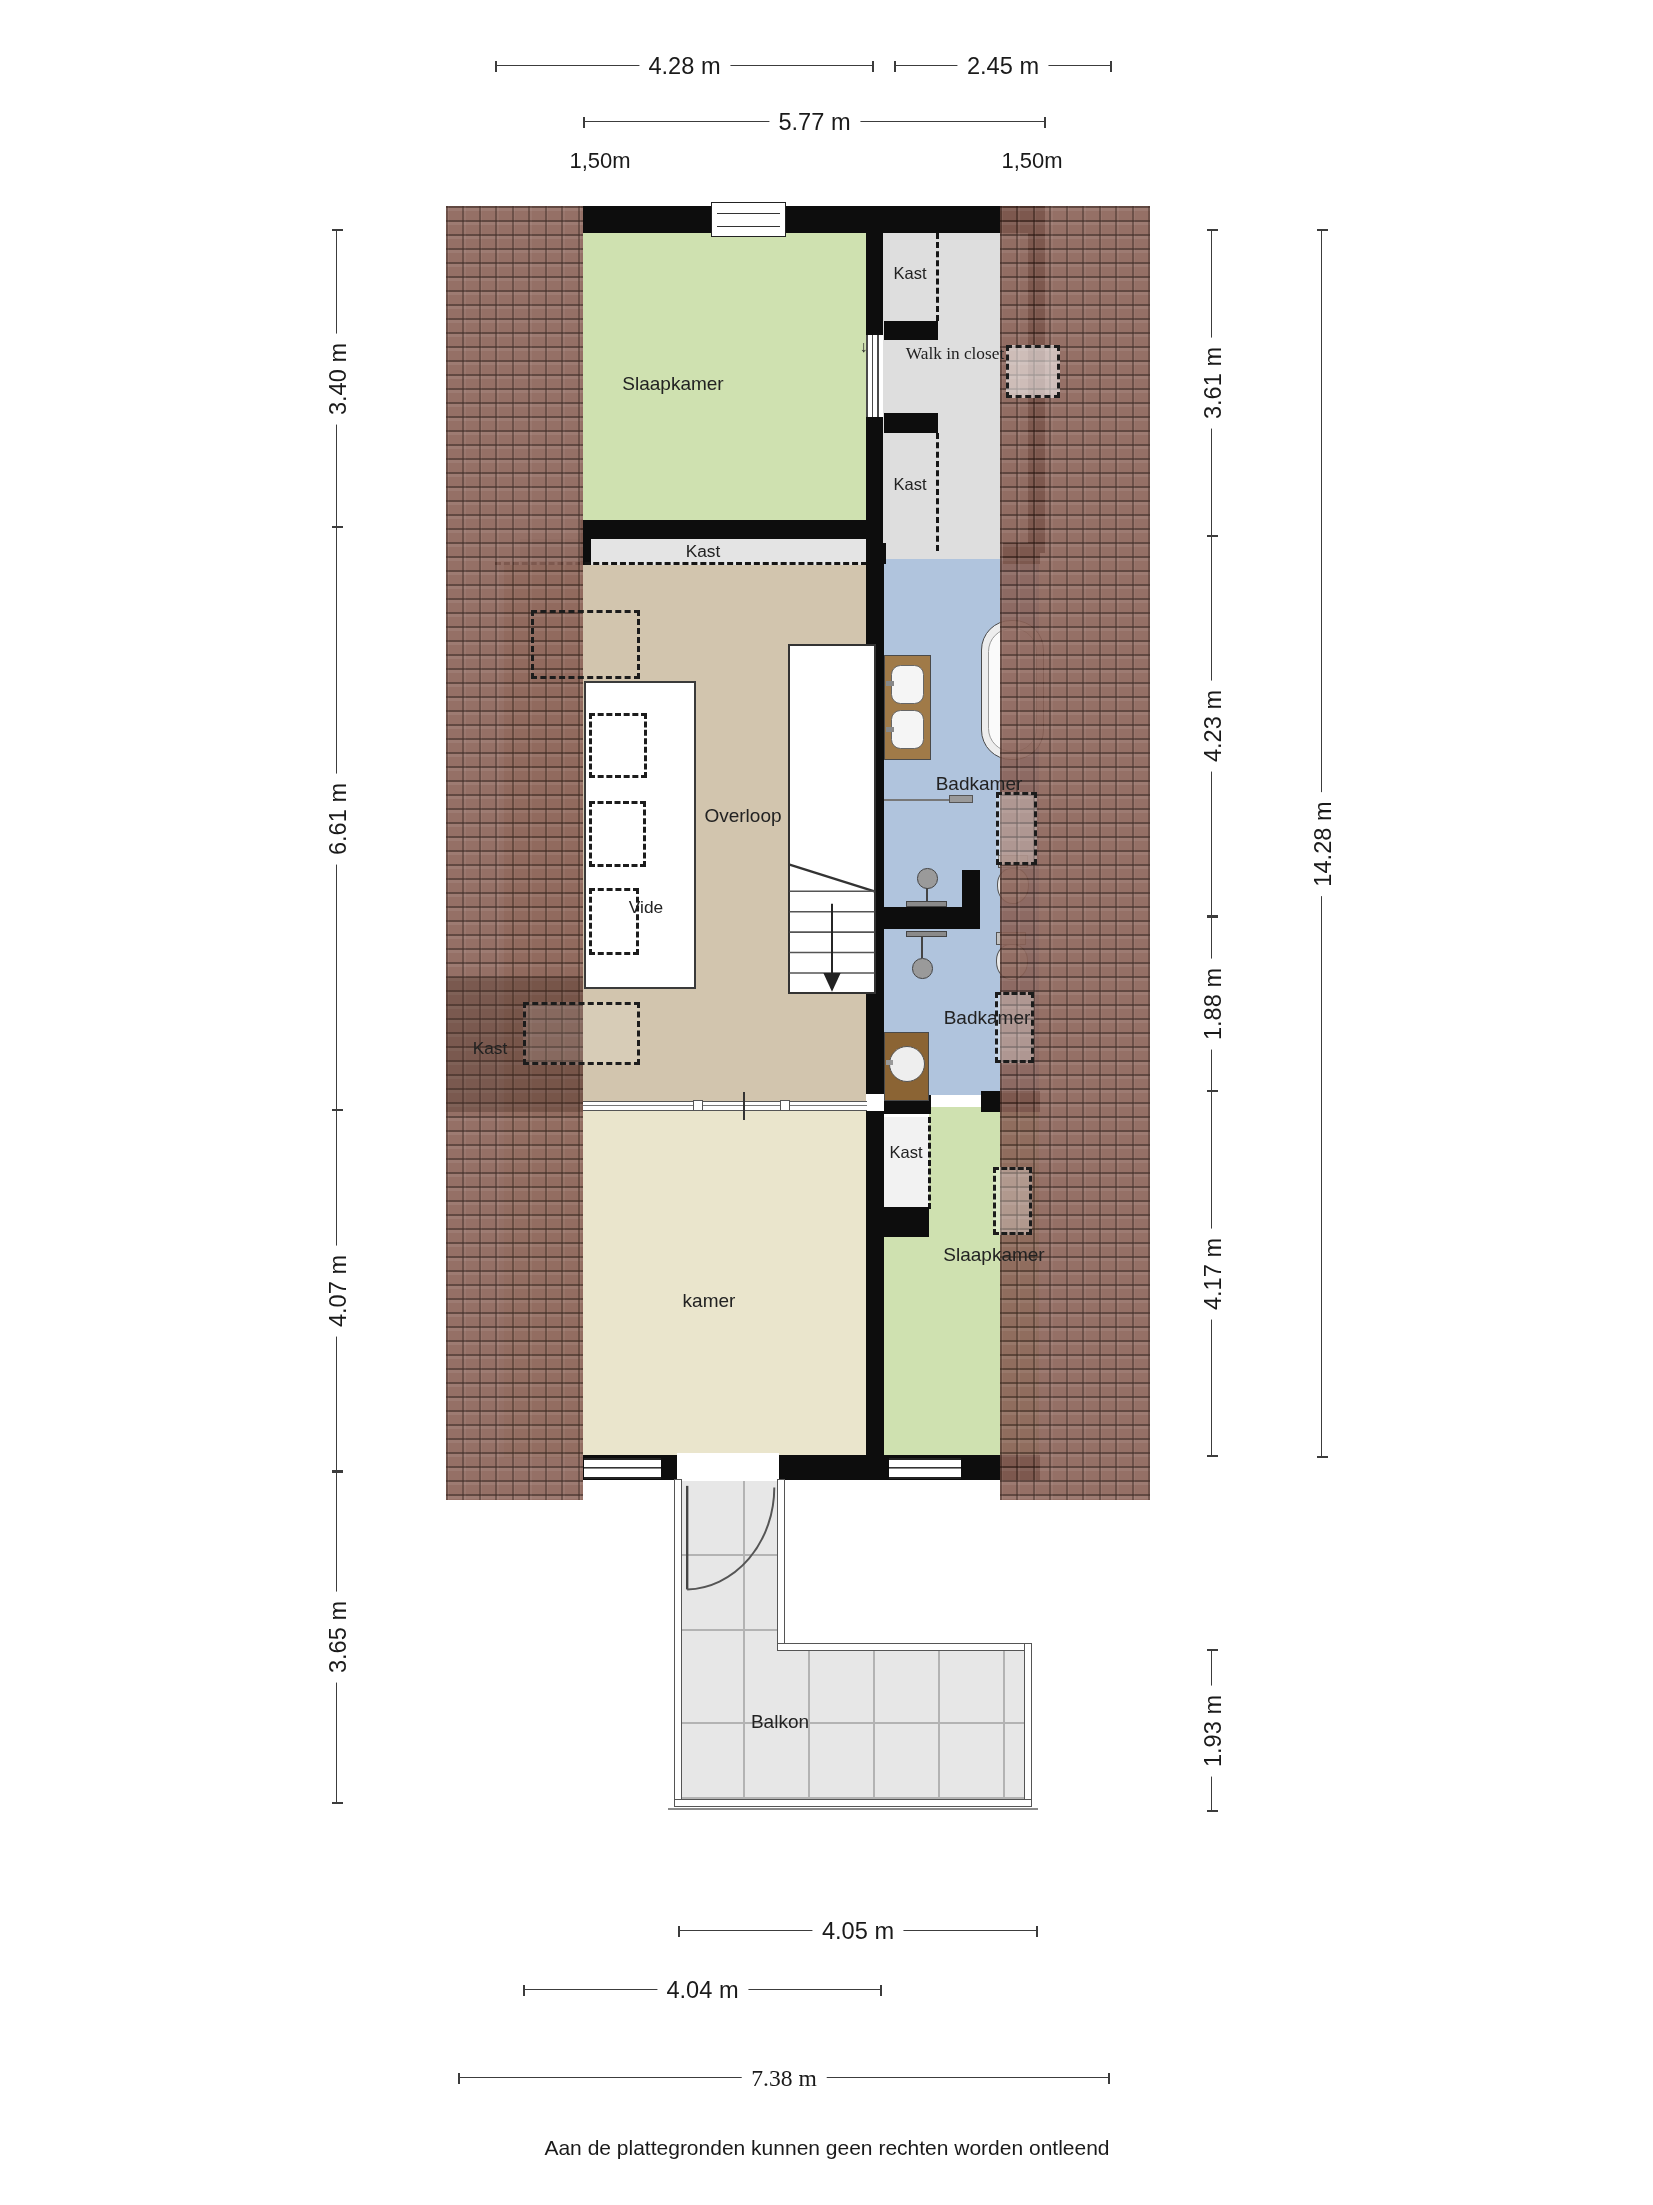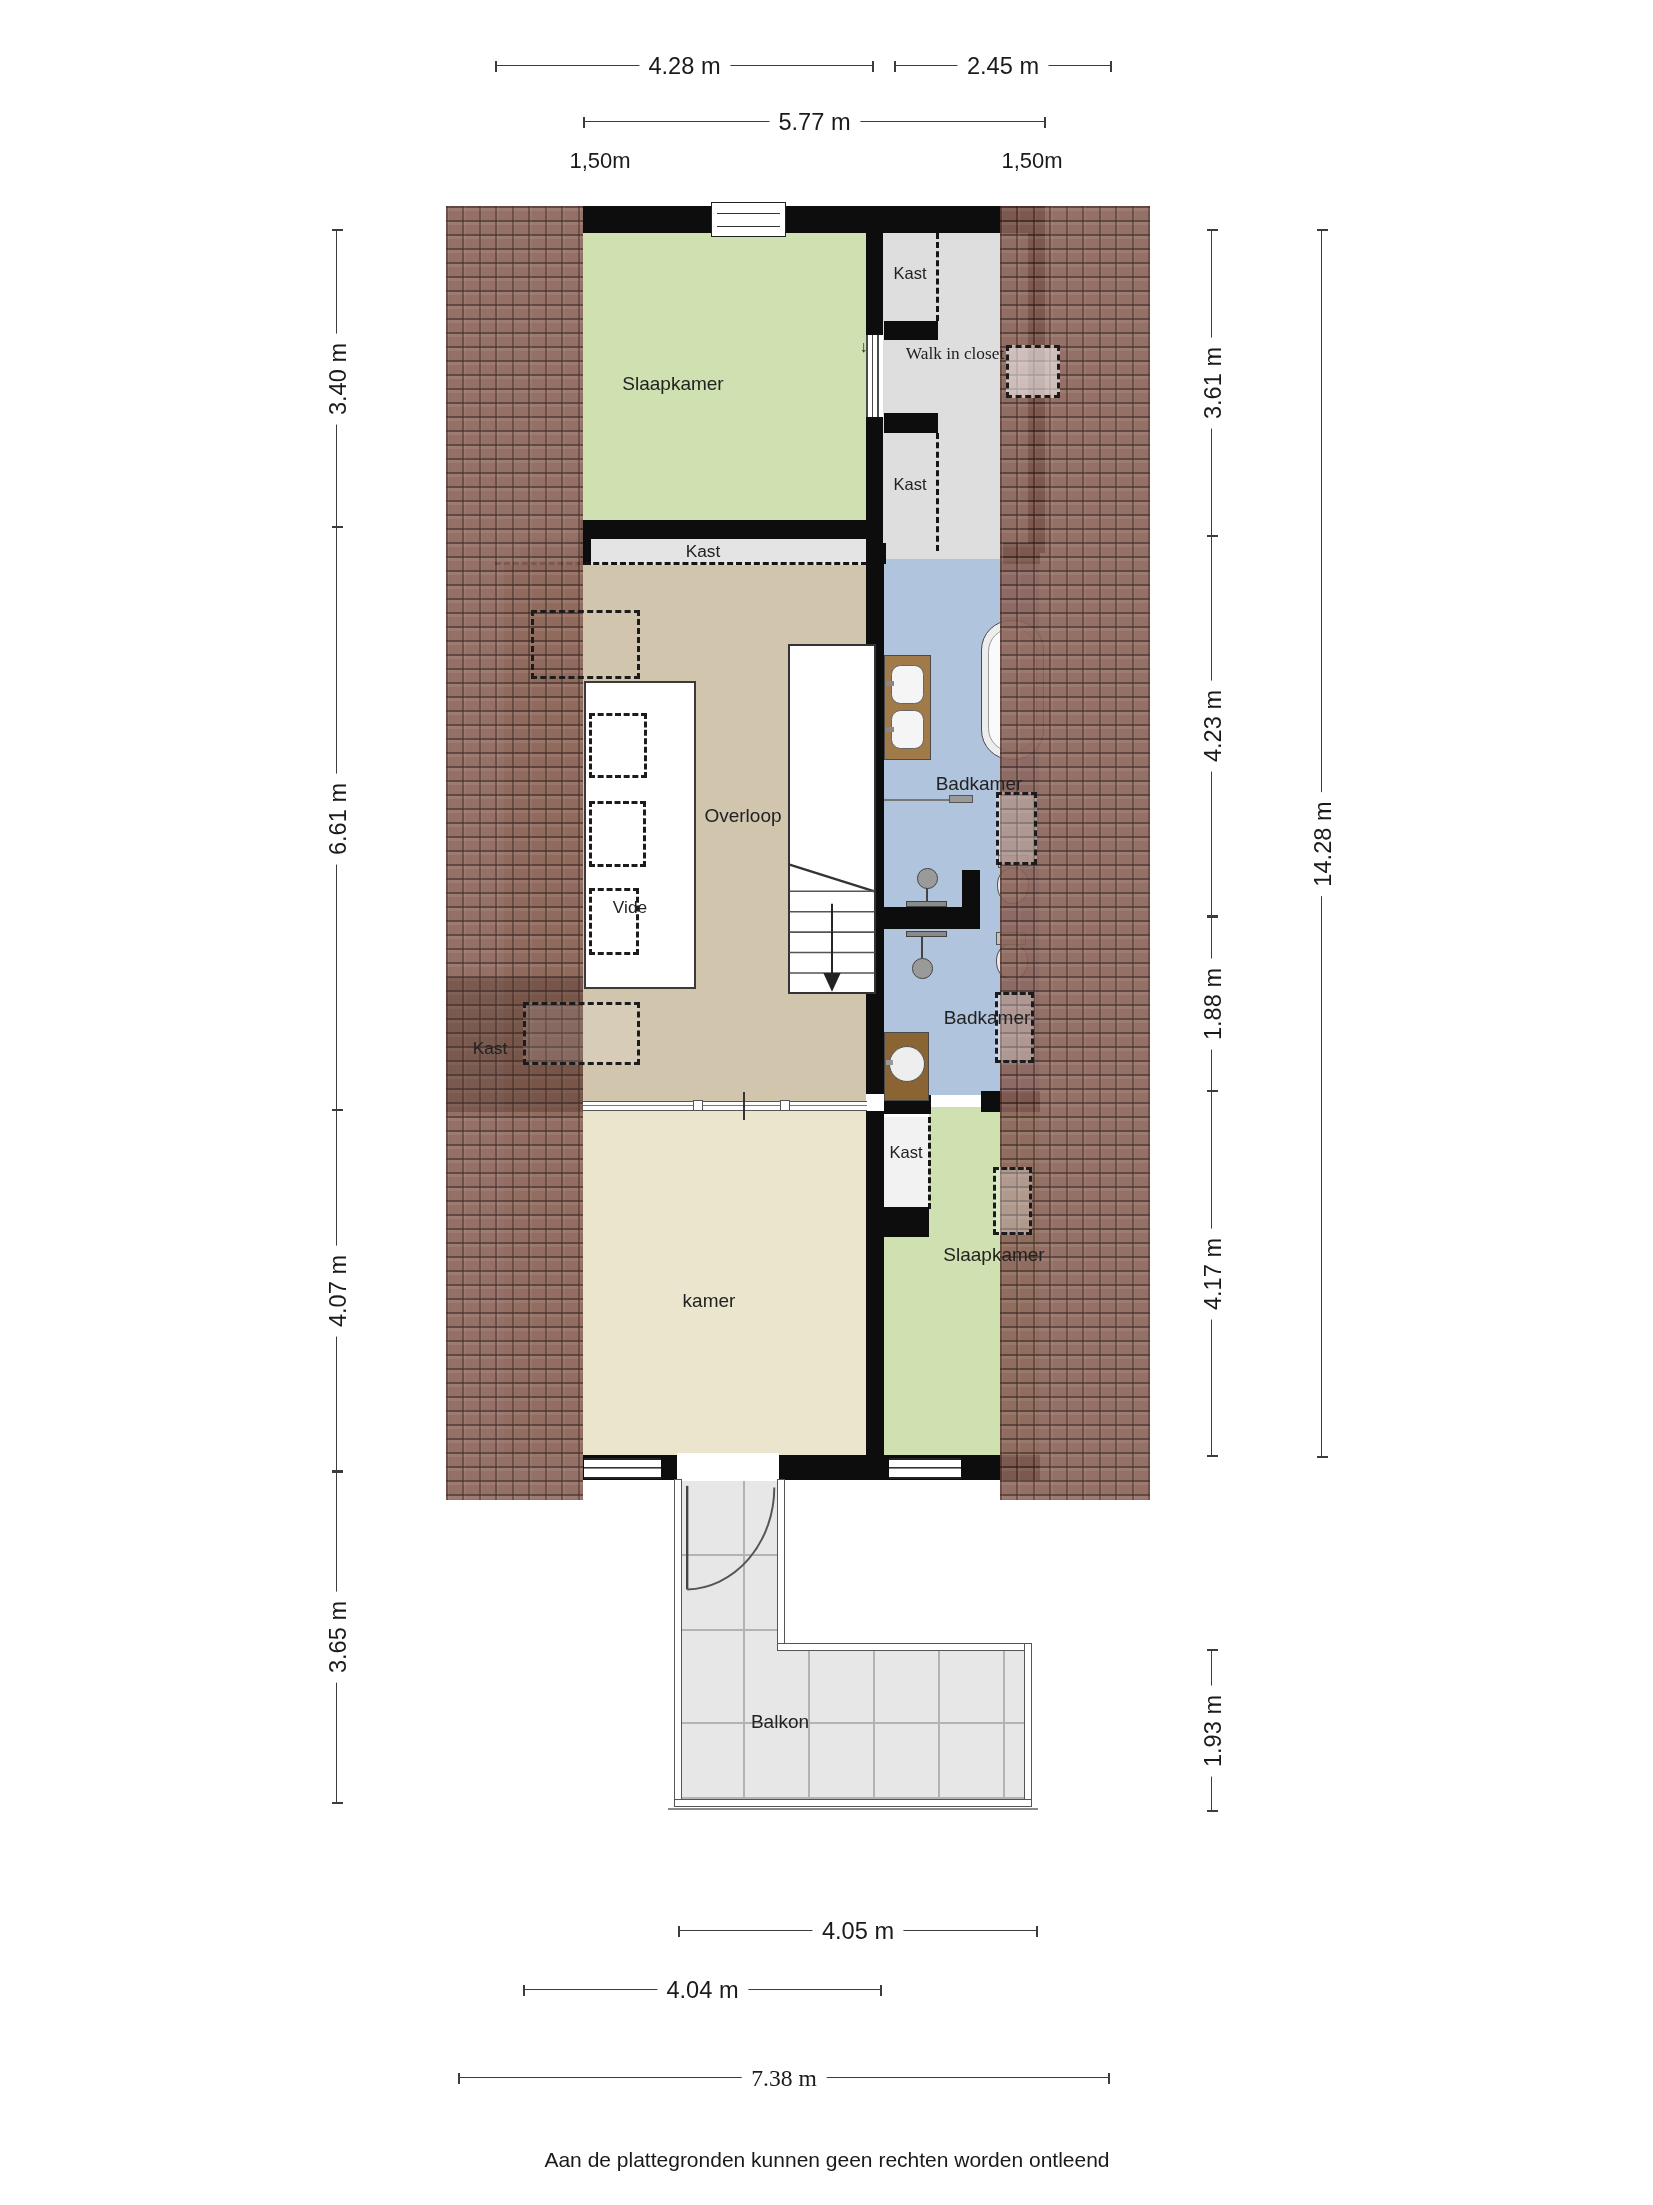--- a/index.html
+++ b/index.html
@@ -176,21 +176,21 @@
   <div class="roofwin" style="left:996px;top:792px;width:41px;height:73px;background:rgba(255,255,255,.30);"></div>
   <div class="roofwin" style="left:995px;top:992px;width:39px;height:71px;background:rgba(255,255,255,.30);"></div>
   <div class="roofwin" style="left:993px;top:1167px;width:39px;height:68px;background:rgba(255,255,255,.30);"></div>
 
   <div class="rlabel" style="left:673px;top:384px;">Slaapkamer</div>
   <div class="rlabel" style="left:910px;top:273px;font-size:16.5px;">Kast</div>
   <div class="rlabel" style="left:955px;top:354px;font-size:17.3px;font-family:Liberation Serif, serif;">Walk in closet</div>
   <div class="rlabel" style="left:910px;top:484px;font-size:16.5px;">Kast</div>
   <div class="rlabel" style="left:703px;top:551px;font-size:17.3px;">Kast</div>
   <div class="rlabel" style="left:743px;top:816px;">Overloop</div>
-  <div class="rlabel" style="left:630px;top:907px;font-size:17.3px;">Vide</div>
+  <div class="rlabel" style="left:646px;top:907px;font-size:17.3px;">Vide</div>
   <div class="rlabel" style="left:979px;top:784px;">Badkamer</div>
   <div class="rlabel" style="left:987px;top:1018px;">Badkamer</div>
   <div class="rlabel" style="left:490px;top:1048px;font-size:17.3px;">Kast</div>
   <div class="rlabel" style="left:906px;top:1152px;font-size:16.5px;">Kast</div>
   <div class="rlabel" style="left:994px;top:1255px;">Slaapkamer</div>
   <div class="rlabel" style="left:709px;top:1301px;">kamer</div>
   <div class="rlabel" style="left:864px;top:347px;font-size:15.8px;">↓</div>
 
   <div class="balfloor" style="left:680px;top:1481px;width:98px;height:323px;"></div>
   <div class="balfloor" style="left:680px;top:1649px;width:345px;height:154px;"></div>
@@ -241,16 +241,16 @@
   <div class="dimh" style="left:679px;top:1930px;width:358px;">
     <span class="lbl">4.05 m</span>
     </div>
   <div class="dimh" style="left:524px;top:1989px;width:357px;">
     <span class="lbl">4.04 m</span>
     </div>
   <div class="dimh" style="left:459px;top:2077px;width:650px;font-family:Liberation Serif, serif;">
     <span class="lbl">7.38 m</span>
     </div>
 
-  <div class="abs" style="left:433px;top:2136px;width:788px;text-align:center;font-size:21px;margin-top:12px;">Aan de plattegronden kunnen geen rechten worden ontleend</div>
+  <div class="abs" style="left:433px;top:2136px;width:788px;text-align:center;font-size:21px;">Aan de plattegronden kunnen geen rechten worden ontleend</div>
 
 </div>
 
 
 </body></html>

